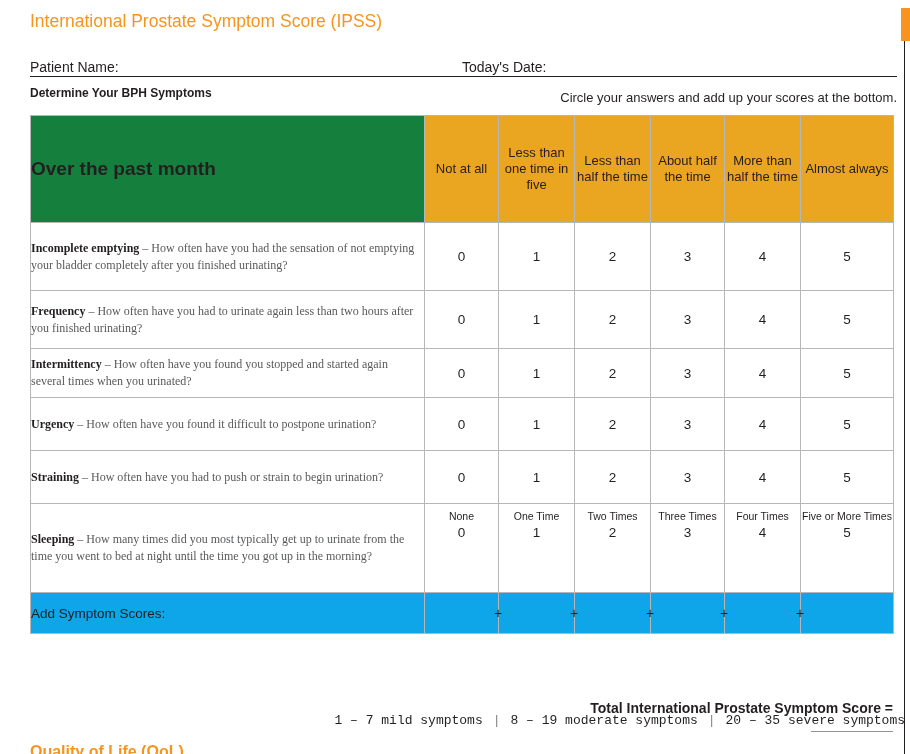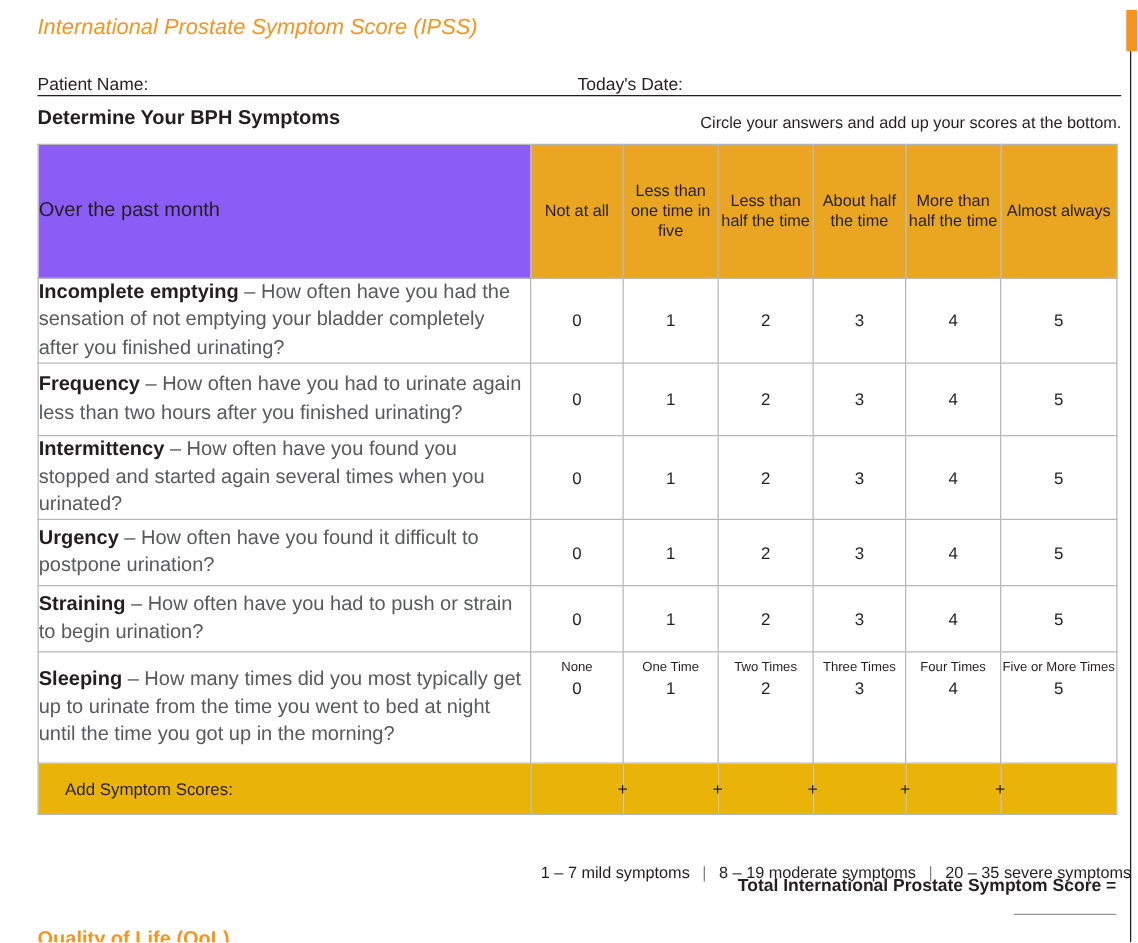--- a/index.html
+++ b/index.html
@@ -1,57 +1,57 @@
 <!DOCTYPE html>
 <html><head>
 <meta charset="utf-8">
 <style>
   html,body{margin:0;padding:0;background:#fff;}
   .page{
     position:relative;width:910px;height:754px;background:#fff;overflow:hidden;
     font-family:"Liberation Sans",sans-serif;color:#231F20;
   }
   
-  .title{position:absolute;left:30px;top:11px;font-size:17.5px;color:#F7941D;font-style:italic;}
+  .title{position:absolute;left:30px;top:11px;font-size:17.5px;color:#F7941D;}
   
   .right-rule{position:absolute;left:904px;top:8px;width:1px;height:746px;background:#231F20;}
   .right-accent{position:absolute;left:901px;top:8px;width:9px;height:33px;background:#F7941D;z-index:2;}
   
   .plabel{position:absolute;left:30px;top:59px;font-size:14px;}
   .dlabel{position:absolute;left:462px;top:59px;font-size:14px;}
   .writein-rule{position:absolute;left:30px;top:76px;width:867px;height:0;border-bottom:1.5px solid #231F20;}
   
-  .section-heading{position:absolute;left:30px;top:86px;font-size:16px;font-weight:bold;}
+  .section-heading{position:absolute;left:30px;top:86px;font-size:12px;font-weight:bold;}
   .instruction{position:absolute;right:13px;top:90px;font-size:13px;}
   
   table.ipss{
     position:absolute;left:30px;top:115px;width:863px;
     border-collapse:collapse;table-layout:fixed;
   }
   table.ipss th,table.ipss td{border:1px solid #B5B7B9;padding:0;}
   th.hdr{background:#EAA521;color:#231F20;font-weight:normal;font-size:13px;
     line-height:1.25;text-align:center;vertical-align:middle;border-color:#CFCFCF;}
-  th.corner{background:#8b5cf6;font-size:16px;text-align:left;padding-left:12px;
-    vertical-align:middle;font-weight:normal;border-color:#CFCFCF;}
-  td.q{padding:6px 8px 6px 10px;font-size:16px;line-height:1.38;color:#58595B;vertical-align:middle;}
+  th.corner{background:#15803d;font-size:19px;text-align:left;padding-left:12px;
+    vertical-align:middle;font-weight:bold;border-color:#CFCFCF;}
+  td.q{padding:6px 8px 6px 10px;font-size:12px;line-height:1.38;color:#58595B;vertical-align:middle;font-family:Liberation Serif, serif;}
   td.q .term{font-weight:bold;color:#231F20;}
   td.s{text-align:center;vertical-align:middle;font-size:13.5px;color:#231F20;}
   td.sleep .opt-label{font-size:10.5px;line-height:1.15;padding-top:6px;}
   td.sleep .opt-score{font-size:13.5px;padding-top:3px;}
-  tr.totals td{background:#eab308;height:40px;padding-left:21px;}
+  tr.totals td{background:#0ea5e9;height:40px;}
   td.totals-label{font-size:13.5px;padding-left:10px;vertical-align:middle;color:#231F20;}
   td.t{position:relative;}
   td.t .plus{position:absolute;right:0;top:50%;transform:translate(50%,-50%);
     font-size:14px;color:#231F20;z-index:1;}
   
   .total-line{position:absolute;right:17px;top:700px;display:flex;align-items:flex-end;flex-direction:column;}
   .total-label{font-size:14px;font-weight:bold;}
   .total-blank{display:inline-block;width:82px;height:15px;margin-left:10px;
     border-bottom:1.5px solid #939598;}
-  .ranges{position:absolute;right:5px;top:690px;font-size:13px;color:#231F20;white-space:nowrap;}
+  .ranges{position:absolute;right:5px;top:713px;font-size:13px;color:#231F20;white-space:nowrap;font-family:Liberation Mono, monospace;}
   .ranges .sep{color:#808285;margin:0 10px;}
   
   .qol{position:absolute;left:30px;top:743px;font-size:16px;font-weight:bold;color:#F7941D;}
 </style>
 </head>
 <body>
 
 <div class="page">
 
   <div class="title">International Prostate Symptom Score (IPSS)</div>

